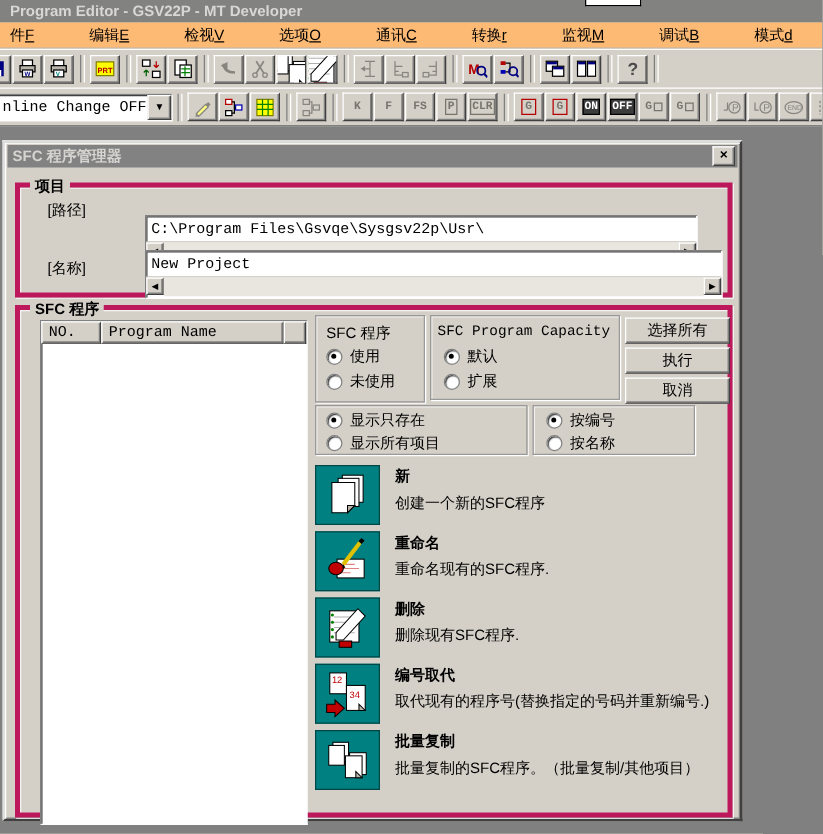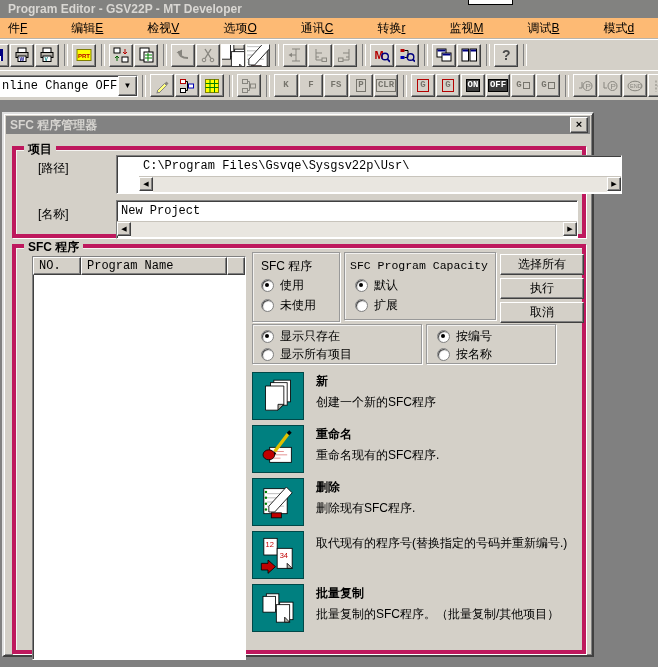--- a/index.html
+++ b/index.html
@@ -418,21 +418,21 @@
 
     <div class="dialog">
       <div class="dlg-titlebar">
         <span>SFC 程序管理器</span>
         <span class="close-btn">×</span>
       </div>
 
       <div class="group" style="left:8px;top:32px;width:574px;height:92px;">
         <span class="group-label">项目</span>
         <span class="lbl" style="left:22px;top:10px;">[路径]</span>
-        <div class="fld" style="left:100px;top:5px;width:506px;height:39px;padding-left:22px;">
+        <div class="fld" style="left:100px;top:22px;width:442px;height:39px;">
           <div class="fld-text">C:\Program Files\Gsvqe\Sysgsv22p\Usr\</div>
           <div class="fld-scroll">
             <span class="sc-btn">◀</span>
             <span class="sc-track"></span>
             <span class="sc-btn">▶</span>
           </div>
         </div>
         <span class="lbl" style="left:22px;top:56px;">[名称]</span>
         <div class="fld" style="left:100px;top:50px;width:462px;height:39px;">
           <div class="fld-text">New Project</div>
@@ -554,20 +554,21 @@
                 <svg width="40" height="40" viewBox="0 0 48 48">
                   <rect x="7" y="4" width="16" height="20" fill="#fff" stroke="#000"></rect>
                   <text x="9" y="14" font-size="9" fill="#c00000">12</text>
                   <rect x="23" y="16" width="18" height="24" fill="#fff" stroke="#000"></rect>
                   <path d="M41 40 l-6 0 0-6 Z" fill="#b8b4ac" stroke="#000"></path>
                   <text x="26" y="28" font-size="9" fill="#c00000">34</text>
                   <path d="M4 34 h8 v-4 l9 8 -9 8 v-4 h-8 Z" fill="#c00000" stroke="#000"></path>
                 </svg>
               </div>
               <div class="action-text">
+                <div class="action-title">编号取代</div>
                 <div class="action-desc">取代现有的程序号(替换指定的号码并重新编号.)</div>
               </div>
             </div>
             <div class="action-row">
               <div class="action-icon">
                 <svg width="40" height="40" viewBox="0 0 48 48">
                   <g stroke="#000" fill="#fff">
                     <rect x="10" y="7" width="15" height="19"></rect>
                     <rect x="6" y="10" width="15" height="19"></rect>
                     <rect x="26" y="17" width="16" height="21"></rect>

